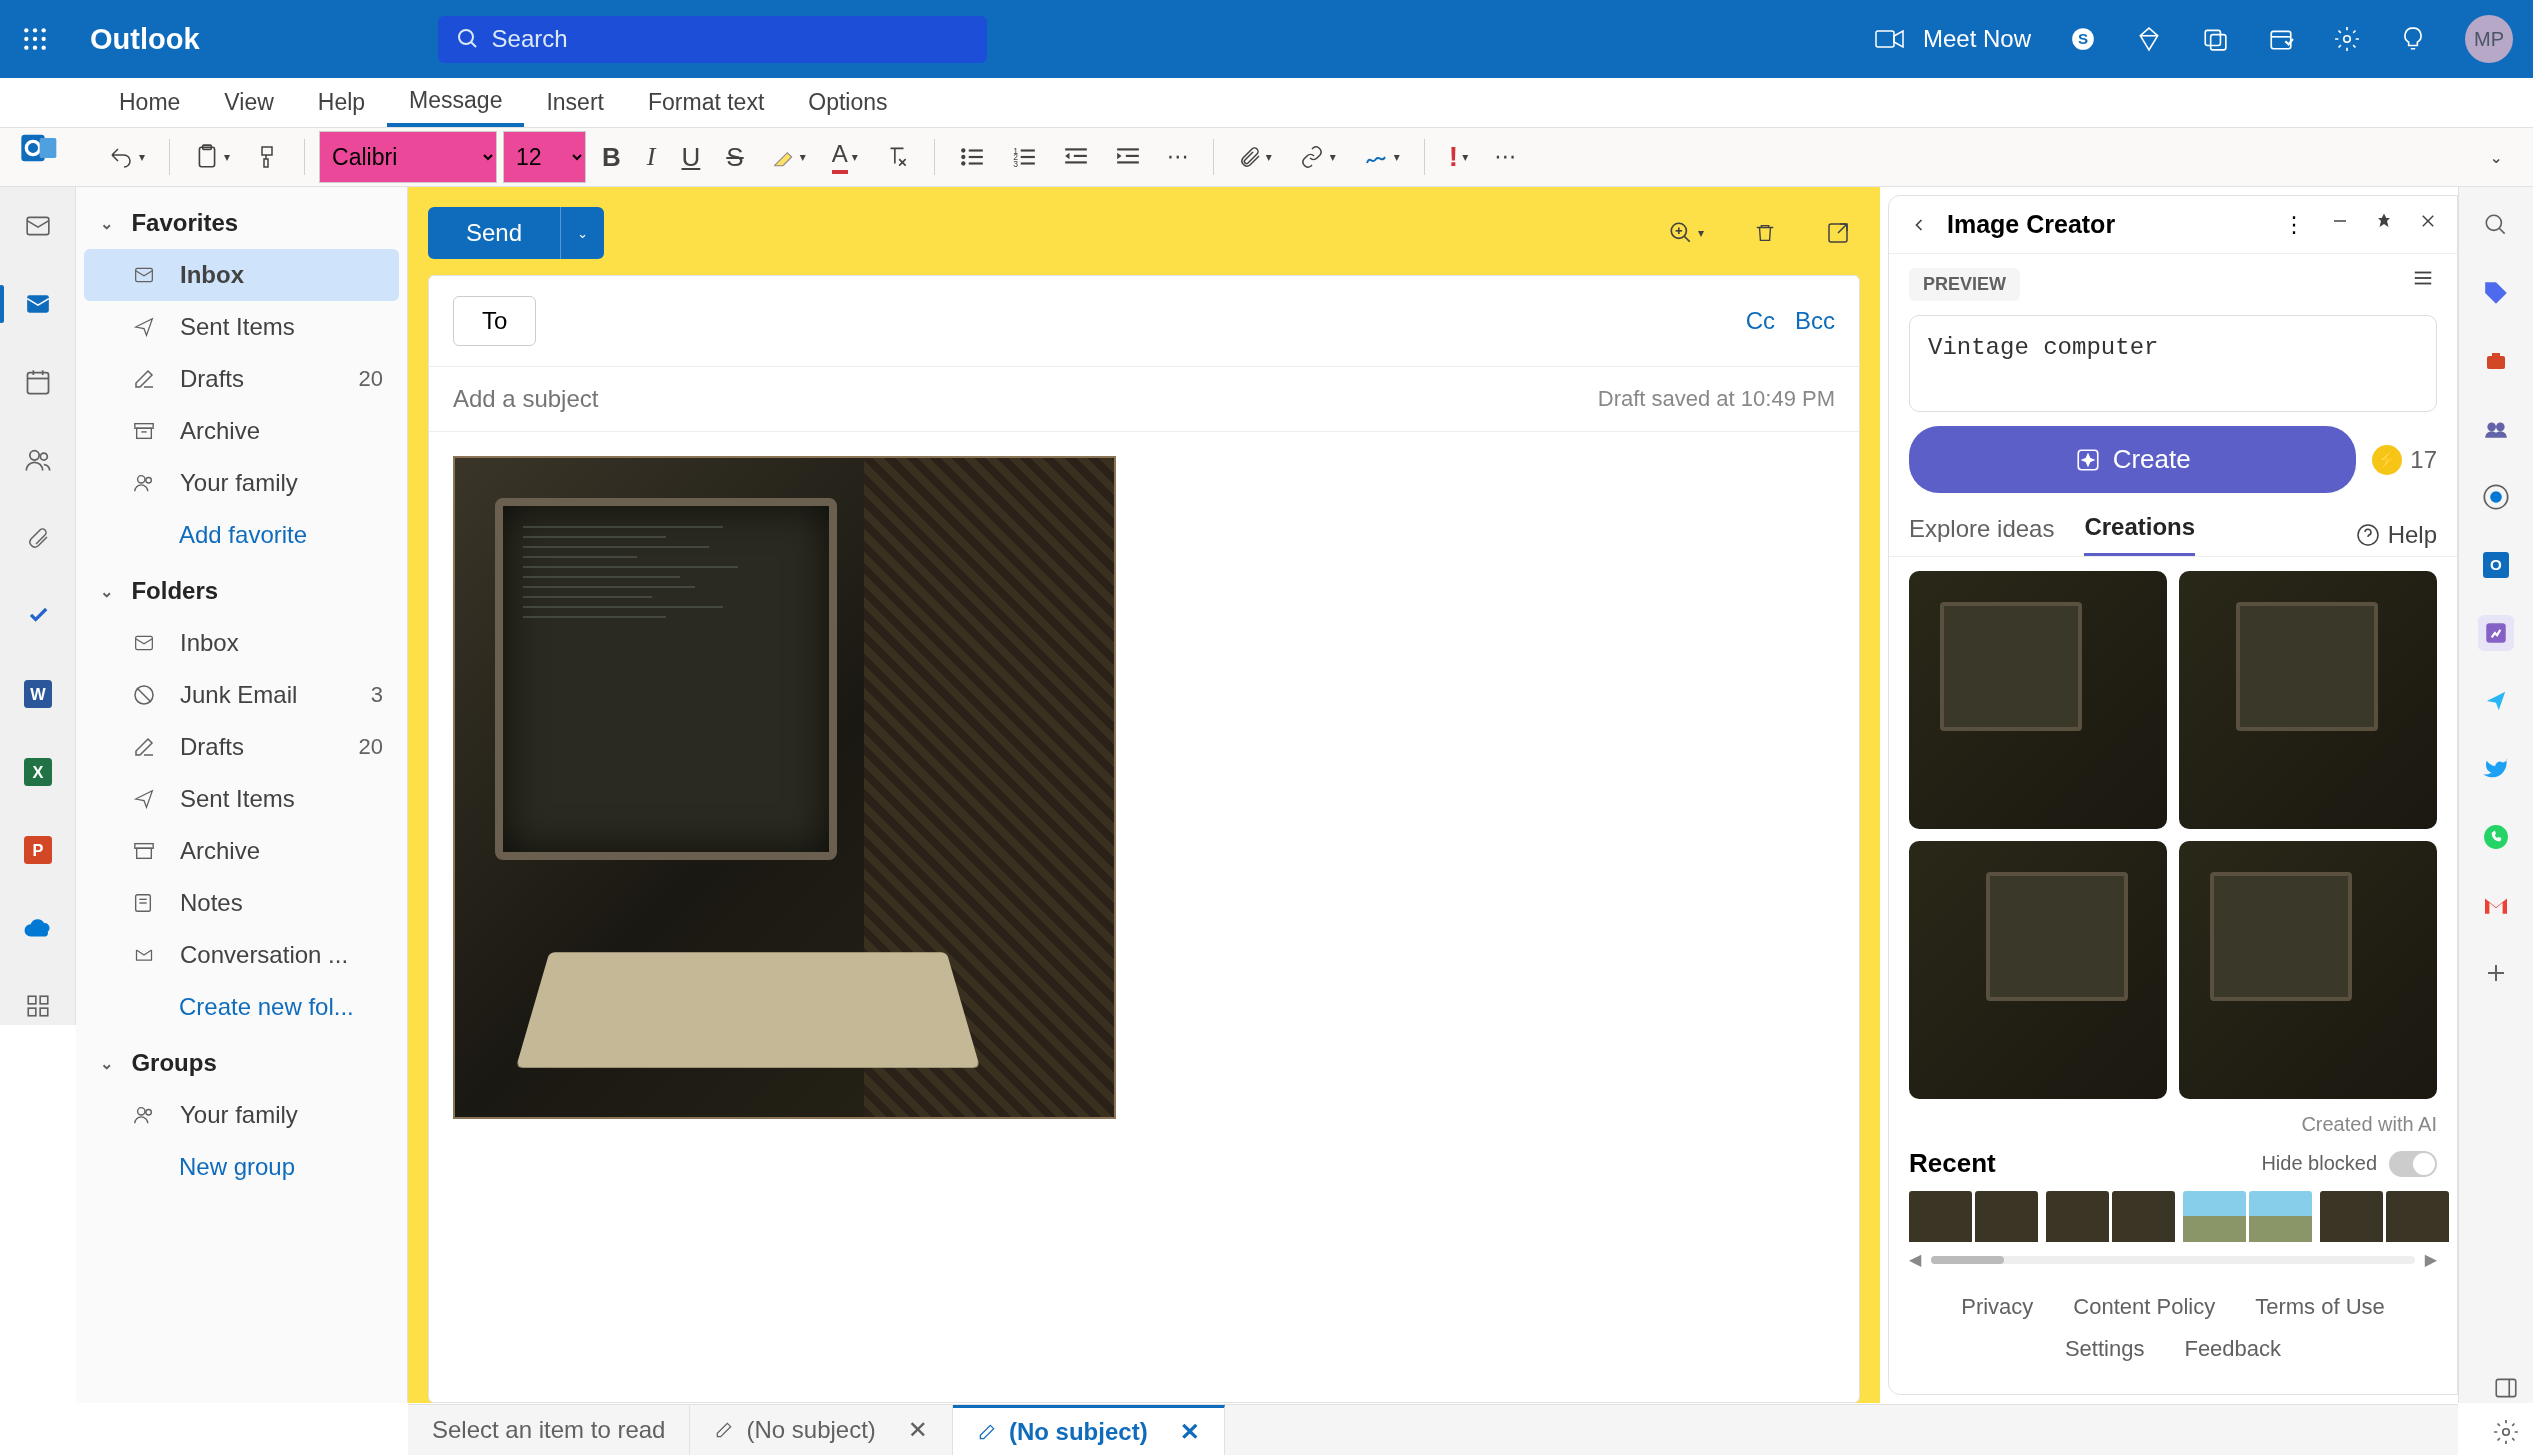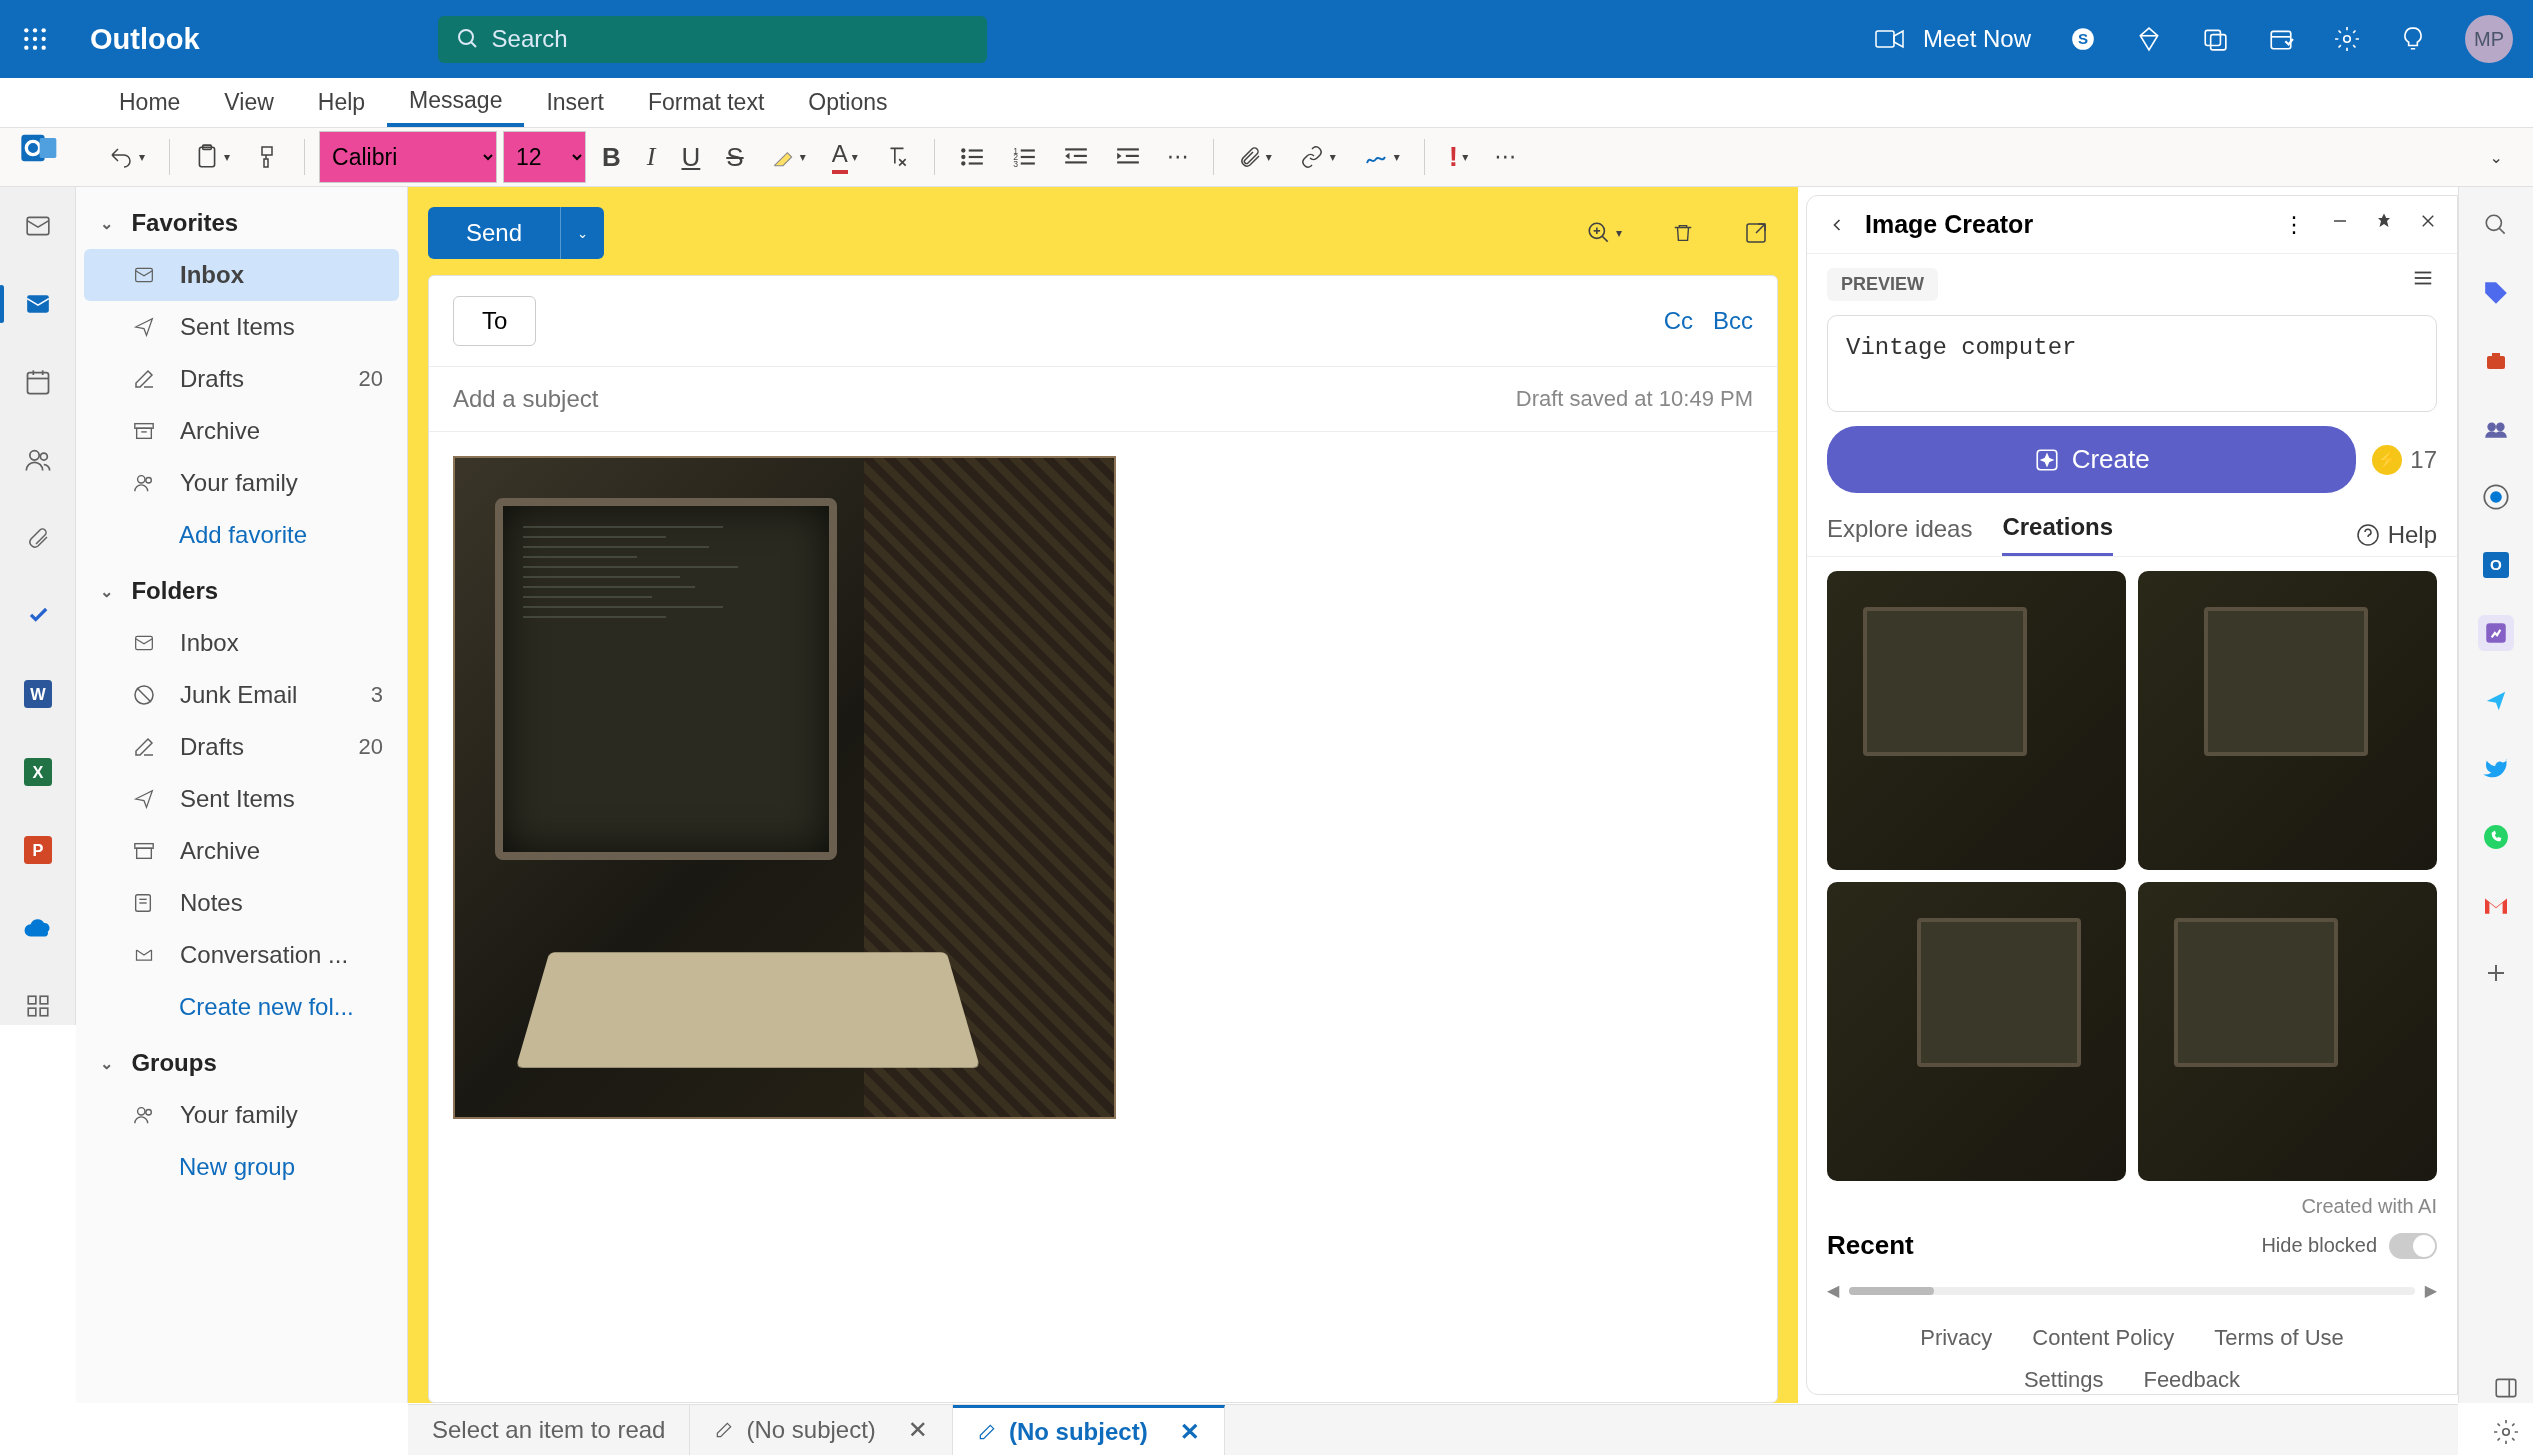--- a/index.html
+++ b/index.html
@@ -2,21 +2,21 @@
 <html><head>
 <meta charset="utf-8">
 <style>
 * { margin: 0; padding: 0; box-sizing: border-box; font-family: 'Segoe UI', sans-serif; }
 body { background: #fff; overflow: hidden; width: 2533px; height: 1455px; position: relative; }
 
 
 .top-header { height: 78px; background: #0f6cbd; display: flex; align-items: center; color: #fff; padding: 0 20px; }
 .app-launcher { width: 30px; height: 30px; display: flex; align-items: center; justify-content: center; cursor: pointer; }
 .app-name { margin-left: 40px; font-size: 29px; font-weight: 600; }
-.search-box { margin-left: 238px; width: 549px; height: 47px; background: #0f766e; border-radius: 6px; display: flex; align-items: center; padding: 0 18px; }
+.search-box { margin-left: 238px; width: 549px; height: 47px; background: #1d4ed8; border-radius: 6px; display: flex; align-items: center; padding: 0 18px; }
 .search-box input { background: transparent; border: none; color: #fff; font-size: 24px; flex: 1; outline: none; }
 .search-box input::placeholder { color: #dbe9f5; }
 .header-right { margin-left: auto; display: flex; align-items: center; gap: 38px; }
 .meet-now { display: flex; align-items: center; gap: 18px; font-size: 24px; }
 .header-icon { width: 28px; height: 28px; display: flex; align-items: center; justify-content: center; cursor: pointer; }
 .avatar { width: 48px; height: 48px; border-radius: 50%; background: #b8a8c8; display: flex; align-items: center; justify-content: center; font-size: 20px; color: #4a5568; font-weight: 500; }
 
 
 .ribbon-tabs { height: 50px; background: #fff; display: flex; align-items: center; padding-left: 97px; border-bottom: 1px solid #e1e1e1; }
 .tab { padding: 0 22px; font-size: 23px; color: #424242; cursor: pointer; height: 100%; display: flex; align-items: center; }
@@ -65,21 +65,21 @@
 .subject-input { border: none; font-size: 24px; flex: 1; outline: none; color: #888; }
 .draft-status { color: #888; font-size: 22px; }
 .body-editor { flex: 1; padding: 24px; overflow: auto; }
 .inserted-image { width: 663px; height: 663px; background: linear-gradient(135deg, #3a3528 0%, #1a1812 50%, #2a2518 100%); border: 2px solid #8b7355; position: relative; display: flex; flex-direction: column; }
 .img-monitor { width: 52%; height: 55%; margin: 6% 0 0 6%; background: #2a2a20; border: 8px solid #6b6050; border-radius: 8px; box-shadow: inset 0 0 40px rgba(0,0,0,0.7); padding: 20px; }
 .img-screen-line { height: 2px; background: rgba(180,200,180,0.2); margin-bottom: 8px; width: 70%; }
 .img-keyboard { position: absolute; bottom: 8%; left: 12%; width: 65%; height: 18%; background: #c4b896; border-radius: 6px; transform: perspective(198px) rotateX(15deg); }
 .img-circuits { position: absolute; right: 0; top: 0; width: 38%; height: 100%; background: repeating-linear-gradient(45deg, #2a2218, #2a2218 8px, #3a3020 8px, #3a3020 16px); }
 
 
-.image-creator { width: 652px; background: #fff; border-left: 1px solid #e1e1e1; display: flex; flex-direction: column; padding: 0 0 0 0; border-radius: 12px 0 0 12px; margin: 8px 0 8px 8px; border: 1px solid #e1e1e1; }
+.image-creator { width: 570px; background: #fff; border-left: 1px solid #e1e1e1; display: flex; flex-direction: column; padding: 0 0 0 0; border-radius: 12px 0 0 12px; margin: 8px 0 8px 8px; border: 1px solid #e1e1e1; }
 .ic-header { display: flex; align-items: center; padding: 14px 20px; border-bottom: 1px solid #eee; }
 .ic-title { font-size: 25px; font-weight: 600; margin-left: 18px; }
 .ic-header-actions { margin-left: auto; display: flex; gap: 26px; }
 .ic-preview-tag { display: inline-block; margin: 14px 0 0 20px; padding: 6px 14px; background: #f5f5f5; border-radius: 6px; font-size: 18px; font-weight: 600; color: #616161; }
 .ic-prompt { margin: 14px 20px; border: 1px solid #ddd; border-radius: 10px; padding: 18px; min-height: 97px; }
 .ic-prompt-text { font-family: 'Courier New', monospace; font-size: 24px; color: #333; }
 .ic-create-row { display: flex; align-items: center; margin: 0 20px; gap: 16px; }
 .ic-create-btn { flex: 1; background: #5b5fc7; color: #fff; border: none; padding: 18px; border-radius: 30px; font-size: 26px; cursor: pointer; display: flex; align-items: center; justify-content: center; gap: 12px; }
 .ic-credits { display: flex; align-items: center; gap: 8px; font-size: 24px; color: #616161; }
 .coin { width: 30px; height: 30px; background: #f5c518; border-radius: 50%; display: flex; align-items: center; justify-content: center; font-size: 18px; color: #a06800; }

